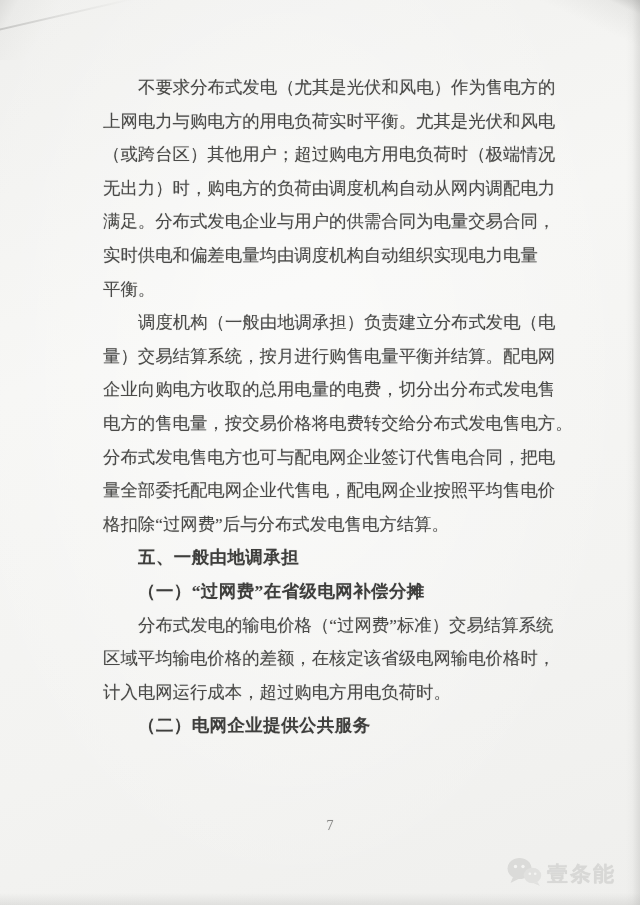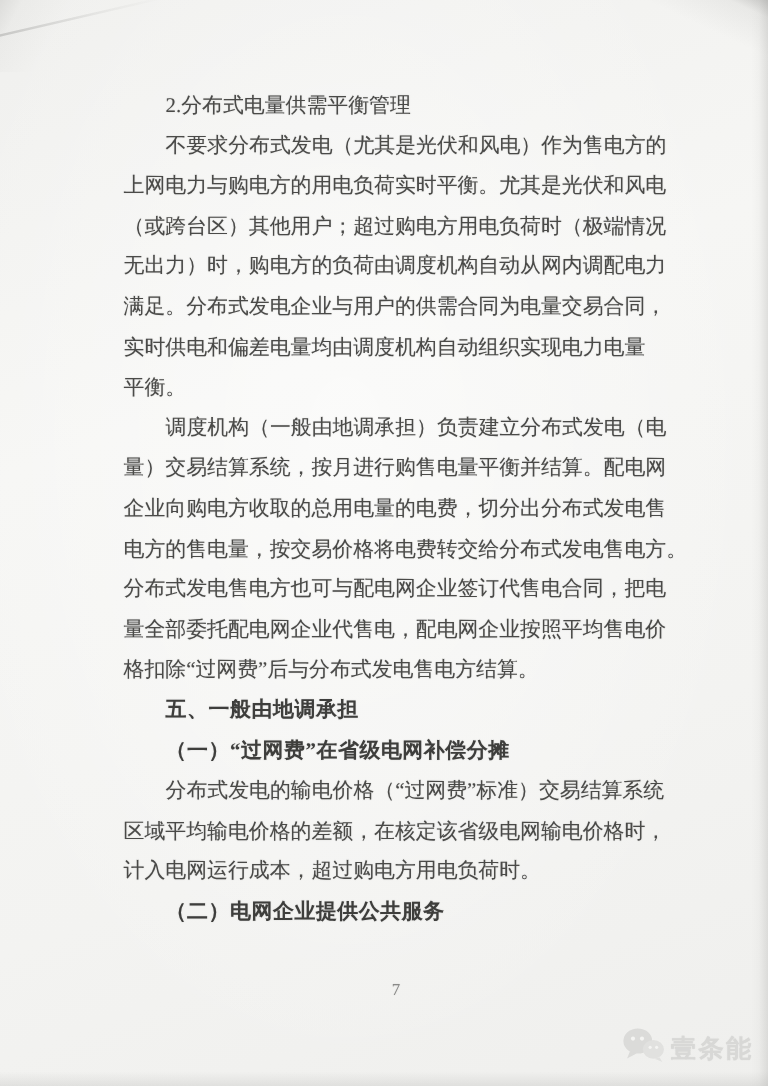--- a/index.html
+++ b/index.html
@@ -64,21 +64,21 @@
     position: absolute;
     left: 0; top: 818px; width: 660px;
     text-align: center;
     font-size: 14px;
     color: #8a8a88;
     text-shadow: 0 0 1px rgba(120,120,118,0.3);
   }
   
   .watermark {
     position: absolute;
-    right: 12px; bottom: 13px;
+    right: 24px; bottom: 13px;
     display: flex;
     align-items: center;
     gap: 5px;
     opacity: 0.95;
   }
   .watermark-label {
     font-size: 21px;
     letter-spacing: 2px;
     color: #d7d7d5;
     font-weight: bold;
@@ -90,21 +90,20 @@
 
 <div class="doc-page">
 
   <div class="corner-shade-tl"></div>
   <div class="fold-line-tl"></div>
   <div class="corner-shade-tr"></div>
   <div class="edge-shade-r"></div>
   <div class="edge-shade-b"></div>
 
   <div class="text-block">
-    <div class="line indent">2.分布式电量供需平衡管理</div>
     <div class="line indent">不要求分布式发电（尤其是光伏和风电）作为售电方的</div>
     <div class="line">上网电力与购电方的用电负荷实时平衡。尤其是光伏和风电</div>
     <div class="line">（或跨台区）其他用户；超过购电方用电负荷时（极端情况</div>
     <div class="line">无出力）时，购电方的负荷由调度机构自动从网内调配电力</div>
     <div class="line">满足。分布式发电企业与用户的供需合同为电量交易合同，</div>
     <div class="line">实时供电和偏差电量均由调度机构自动组织实现电力电量</div>
     <div class="line">平衡。</div>
     <div class="line indent">调度机构（一般由地调承担）负责建立分布式发电（电</div>
     <div class="line">量）交易结算系统，按月进行购售电量平衡并结算。配电网</div>
     <div class="line">企业向购电方收取的总用电量的电费，切分出分布式发电售</div>

